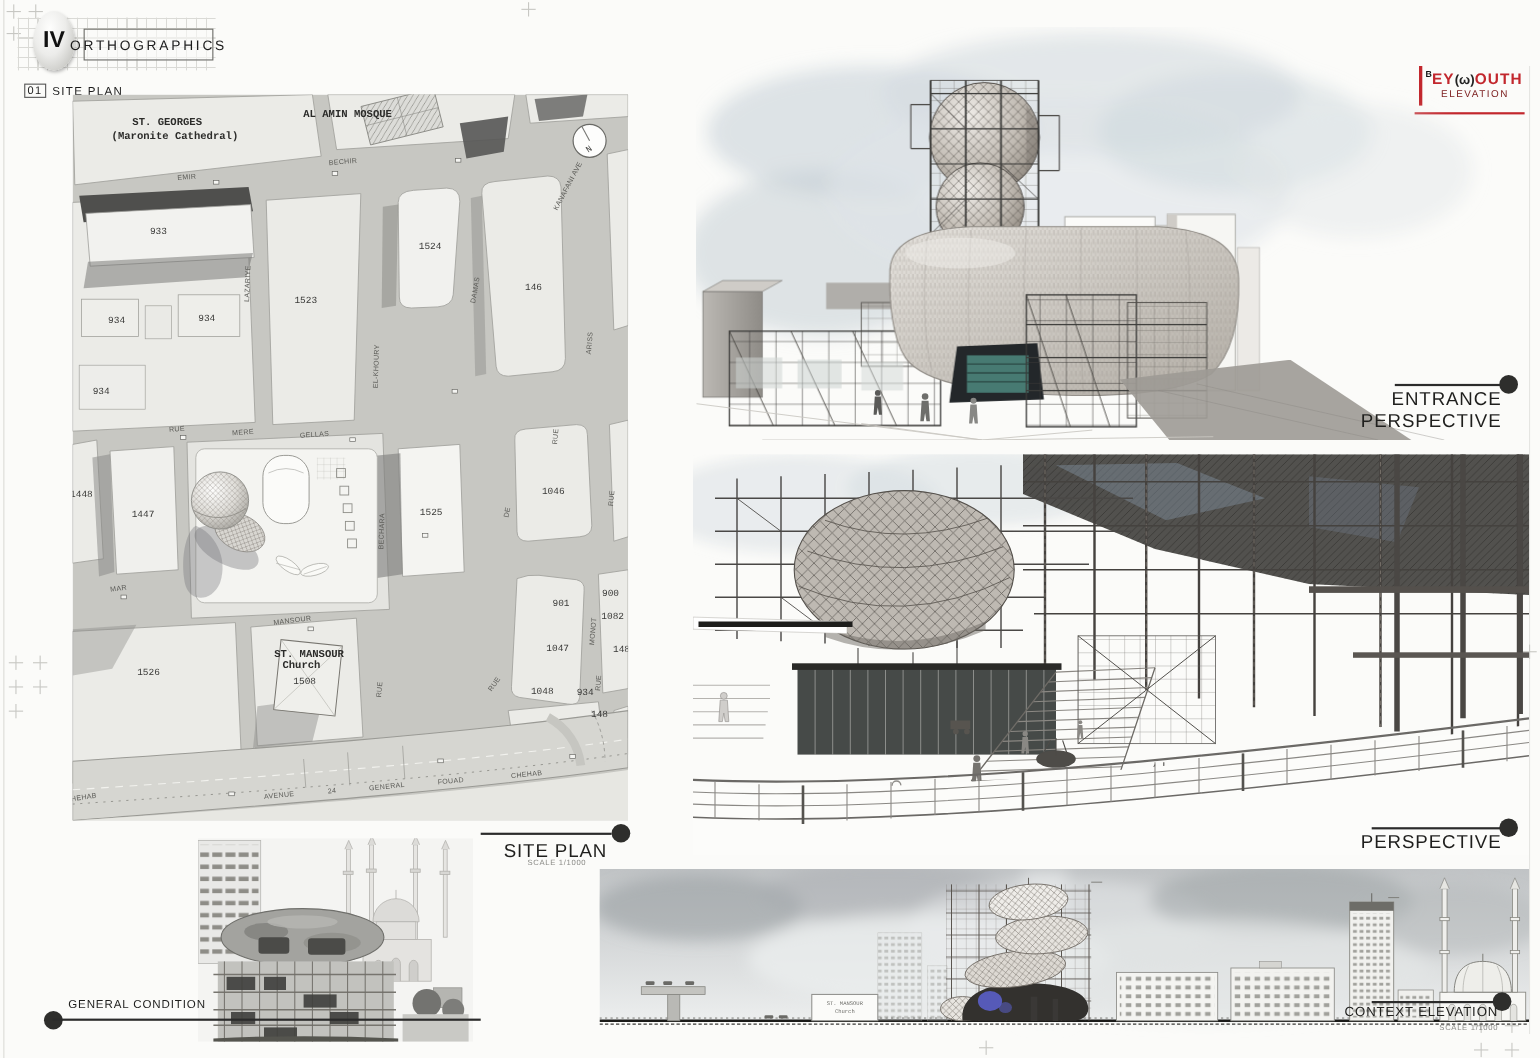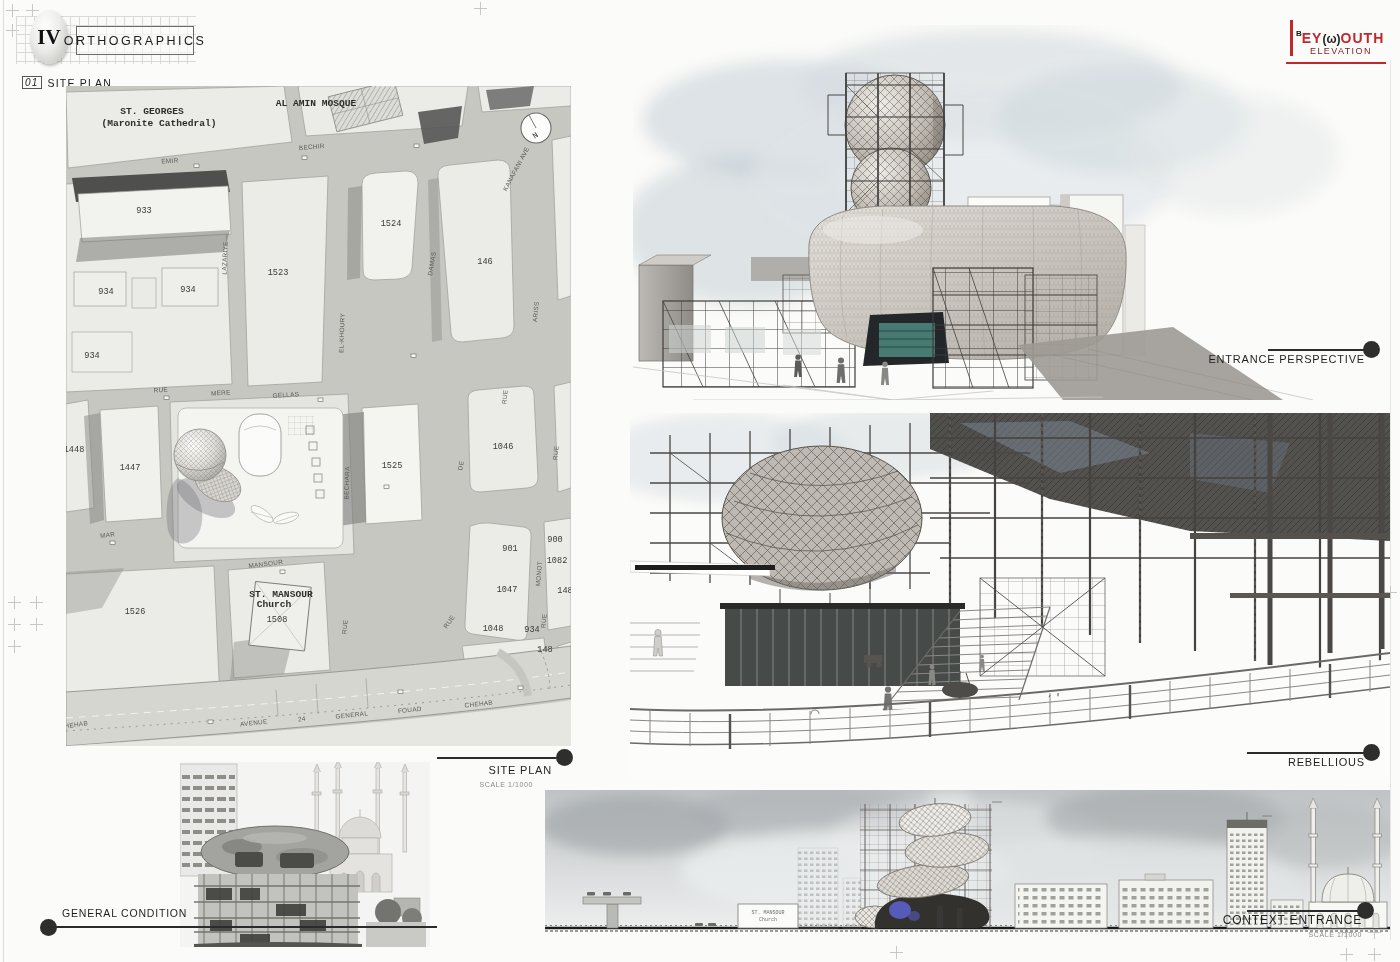--- a/index.html
+++ b/index.html
@@ -11,40 +11,40 @@
   .cross::before{content:"";position:absolute;left:0;top:6px;width:13px;height:1px;background:#c7c7c3;}
   .cross::after{content:"";position:absolute;left:6px;top:0;width:1px;height:13px;background:#c7c7c3;}
   .edge-line{position:absolute;background:#dcdcd8;}
   
   .hdr-grid{position:absolute;left:16px;top:16px;width:180px;height:48px;
     background-image:repeating-linear-gradient(to right,#dadad6 0 1px,transparent 1px 9px),
                      repeating-linear-gradient(to bottom,#dadad6 0 1px,transparent 1px 9px);}
   .hdr-egg{position:absolute;left:30px;top:10px;width:38px;height:54px;border-radius:50%/54% 54% 46% 46%;
     background:radial-gradient(ellipse at 40% 30%,#fefefd 0%,#ececea 45%,#c9c9c5 80%,#ababa7 100%);
     box-shadow:1px 2px 3px rgba(0,0,0,.25);display:flex;align-items:center;justify-content:center;}
-  .hdr-egg span{font-family:Liberation Serif, serif;font-size:21px;font-weight:bold;color:#111;}
+  .hdr-egg span{font-family:Liberation Sans, sans-serif;font-size:21px;font-weight:bold;color:#111;}
   .hdr-titlebox{position:absolute;left:76px;top:26px;width:116px;height:27px;border:1px solid #6a6a66;
     background:rgba(251,251,249,.6);display:flex;align-items:center;justify-content:center;
     font-size:12.5px;letter-spacing:2.5px;font-weight:500;}
   .sub-idx{position:absolute;left:22px;top:76px;display:flex;align-items:center;font-size:10.5px;letter-spacing:1.2px;}
-  .sub-idx .nbox{border:1px solid #555;padding:0 2px;margin-right:6px;font-size:10px;font-style:italic;}
+  .sub-idx .nbox{border:1px solid #555;padding:0 2px;margin-right:6px;font-size:10px;}
   
   .logo{position:absolute;left:1290px;top:18px;width:104px;}
-  .logo-row{display:flex;align-items:flex-end;}
+  .logo-row{display:flex;align-items:center;margin-top:40px;}
   .logo-vbar{width:3px;height:36px;background:#c2272d;margin-right:3px;margin-top:2px;}
   .logo-word{line-height:1;}
   .logo-b{font-size:8px;font-weight:bold;color:#111;vertical-align:top;}
   .logo-red{font-size:14px;font-weight:bold;color:#c2272d;letter-spacing:1px;}
   .logo-glyph{font-size:12px;font-weight:bold;color:#222;}
   .logo-sub{font-size:9px;letter-spacing:1.4px;color:#7e2222;margin-left:14px;margin-top:1px;}
   .logo-hbar{height:2px;background:#c2272d;width:100px;margin-top:6px;margin-left:-4px;}
   
   .cap-line{position:absolute;height:2px;background:#2b2b2b;}
   .cap-dot{position:absolute;width:17px;height:17px;border-radius:50%;background:#2e2e2c;}
-  .cap-text{position:absolute;font-size:11px;letter-spacing:.8px;color:#1f1f1d;}
+  .cap-text{position:absolute;font-size:17px;letter-spacing:.8px;color:#1f1f1d;}
   .cap-scale{position:absolute;font-size:7px;letter-spacing:.6px;color:#8a8a86;}
   .r{text-align:right;}
   svg text{font-family:"Liberation Mono",monospace;}
   svg .street-label{font-family:"Liberation Sans",sans-serif;fill:#5b5b57;font-size:6.4px;letter-spacing:.3px;}
   svg .parcel{fill:#3a3a38;font-size:8.6px;}
   svg .place{fill:#2c2c2a;font-size:9.6px;font-weight:bold;}
 </style>
 </head>
 <body>
 
@@ -525,21 +525,21 @@
       <path d="M0,330 C180,338 420,316 760,274" fill="none" stroke="#6b6966" stroke-width="1.4"></path>
       <g stroke="#8a8884" stroke-width="1">
         <path d="M20,298 V331 M60,300 V333 M100,301 V334 M140,300 V333 M180,298 V331 M220,295 V328 M260,292 V325 M300,289 V322 M340,286 V319 M380,283 V316 M420,280 V312 M460,276 V308 M500,272 V304 M540,268 V300 M580,264 V296 M620,260 V292 M660,256 V288 M700,251 V283 M740,247 V279"></path>
       </g>
       <path d="M100,301 V336 M300,289 V324 M500,272 V306 M700,251 V285" stroke="#55534f" stroke-width="2.4"></path>
     </g>
   </svg>
 
   <div class="cap-line" style="left:1247px;top:752px;width:118px;"></div>
   <div class="cap-dot" style="left:1363px;top:744px;"></div>
-  <div class="cap-text r" style="left:1210px;top:756px;width:155px;">REBELLIOUS</div>
+  <div class="cap-text r" style="left:1210px;top:756px;width:155px;">PERSPECTIVE</div>
 
   <svg class="abs" style="left:180px;top:762px;" width="250" height="185" viewBox="0 0 250 185">
     <defs>
       <pattern id="x-win" width="12" height="11" patternUnits="userSpaceOnUse">
         <rect x="1" y="2" width="9" height="4" fill="#77756f" opacity="0.8"></rect>
       </pattern>
     </defs>
     <rect x="0" y="0" width="250" height="185" fill="#f4f4f2"></rect>
 
     <g>
@@ -718,21 +718,21 @@
           <rect x="828" y="44" width="8.5" height="3"></rect>
         <rect x="764" y="74" width="8.5" height="3"></rect>
           <rect x="828" y="74" width="8.5" height="3"></rect>
       </g>
       <path d="M764,18 L768.2,8 L772.5,18 M828,18 L832.2,8 L836.5,18" fill="#e6e6e2" stroke="#84847e" stroke-width="0.6"></path>
     </g>
   </svg>
 
   <div class="cap-line" style="left:1247px;top:910px;width:112px;"></div>
   <div class="cap-dot" style="left:1357px;top:902px;"></div>
-  <div class="cap-text r" style="left:1150px;top:913px;width:212px;font-size:12px;">CONTEXT ENTRANCE</div>
+  <div class="cap-text r" style="left:1150px;top:913px;width:212px;font-size:12px;">CONTEXT ELEVATION</div>
   <div class="cap-scale r" style="left:1240px;top:931px;width:122px;">SCALE 1/1000</div>
 
   <div class="cap-line" style="left:437px;top:757px;width:119px;"></div>
   <div class="cap-dot" style="left:556px;top:749px;"></div>
   <div class="cap-text r" style="left:420px;top:764px;width:132px;">SITE PLAN</div>
   <div class="cap-scale r" style="left:420px;top:781px;width:113px;">SCALE 1/1000</div>
 
 </div>
 
 </body></html>

